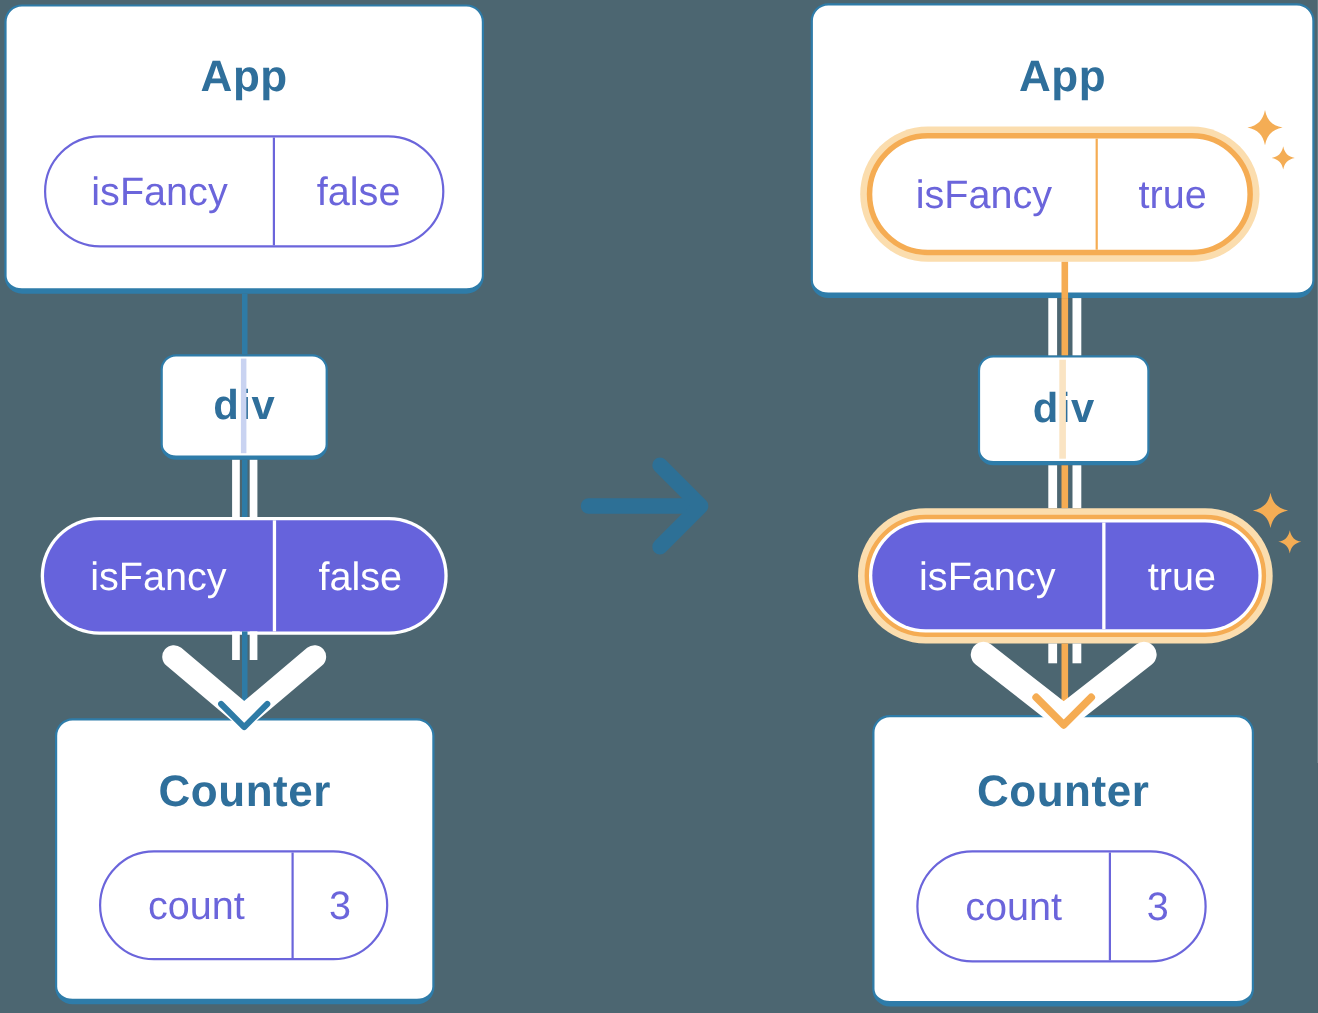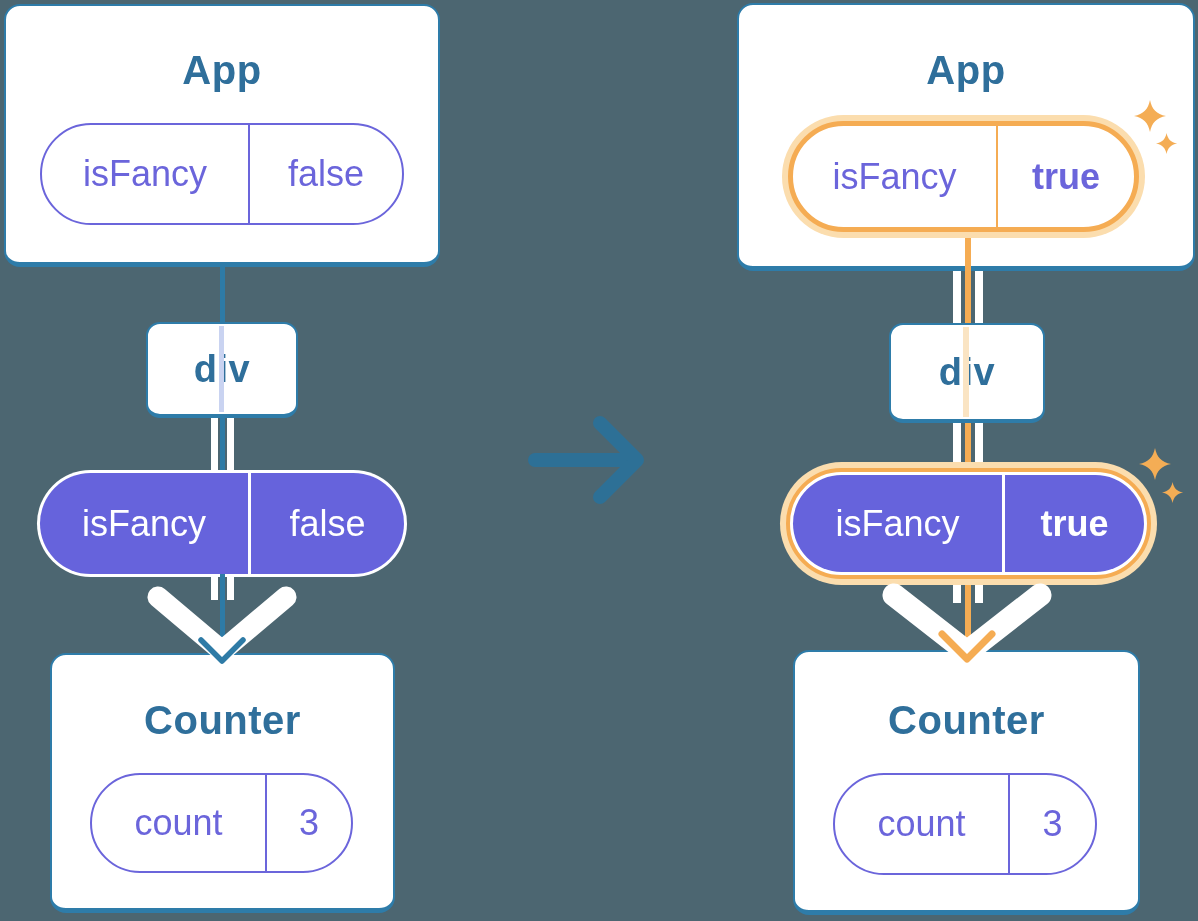--- a/index.html
+++ b/index.html
@@ -48,21 +48,21 @@
     color:#ffffff;
     box-shadow: 0 0 0 3px #ffffff;
   }
   .pill-filled .seg-value { border-left:3px solid #ffffff; }
   .seg {
     display:flex; align-items:center; justify-content:center;
     box-sizing:border-box;
   }
   .seg-name { flex:0 0 auto; }
   .seg-value { flex:1 1 auto; }
-  .bold-val { font-weight:700; }
+  .bold-val { font-weight:400; }
   
   .glow {
     position:absolute; box-sizing:border-box;
     background: var(--orange-light);
     border-radius:999px;
     padding:6px;
   }
   .ring {
     box-sizing:border-box; width:100%; height:100%;
     border-radius:999px;

